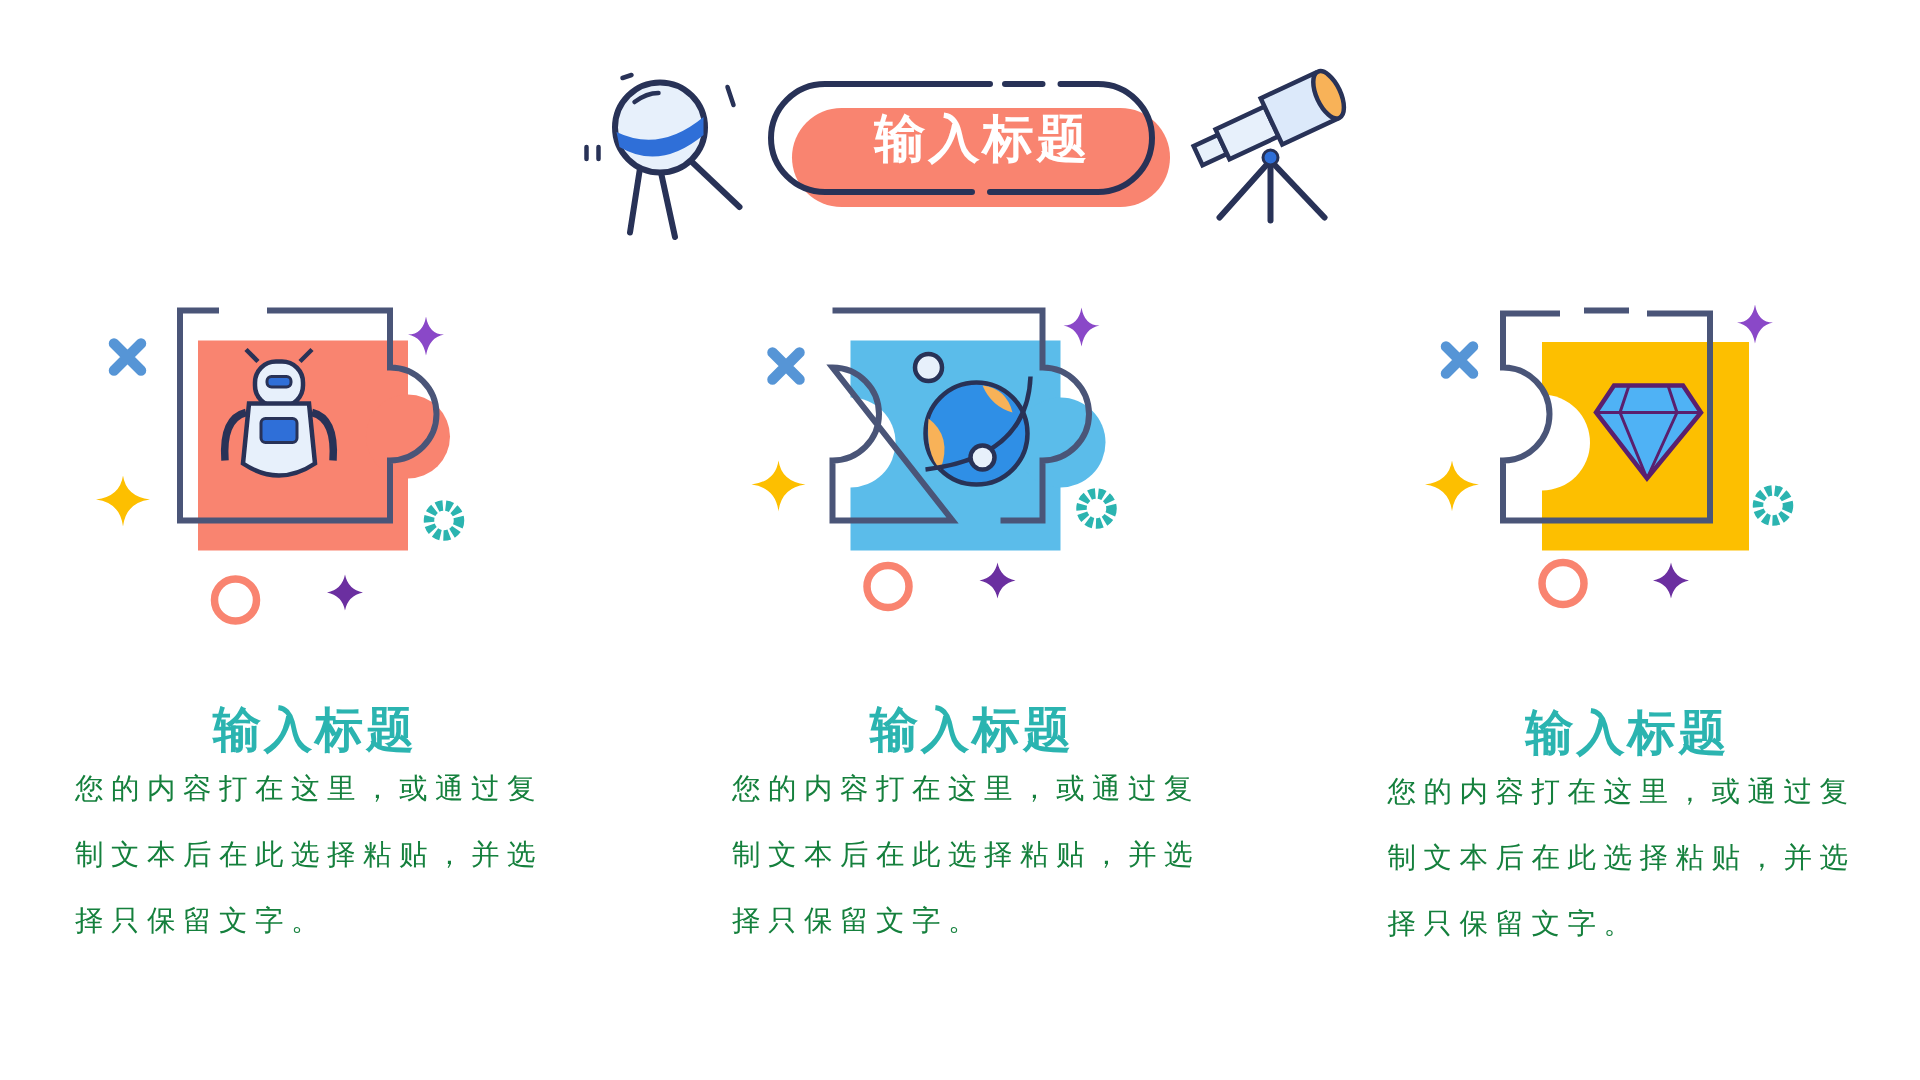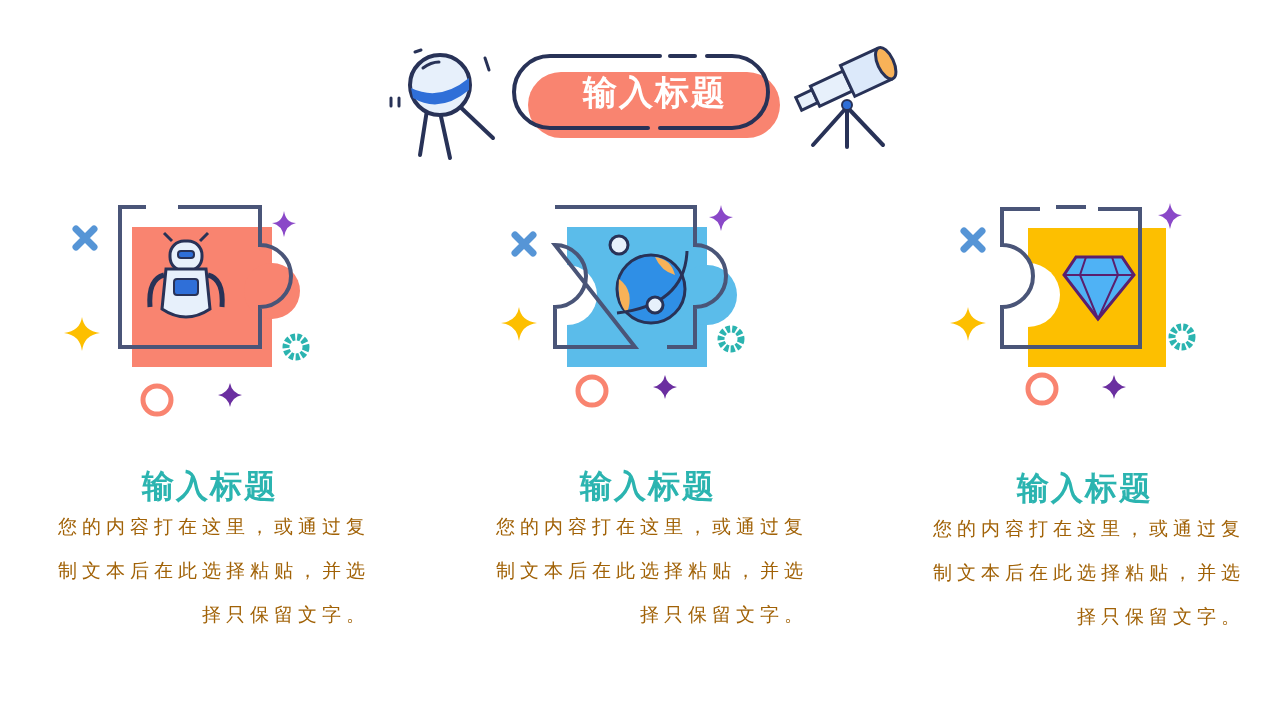--- a/index.html
+++ b/index.html
@@ -14,21 +14,21 @@
   }
   .header-title {
     position: absolute; left: 510px; top: 70px; width: 290px; text-align: center;
     font-size: 34px; font-weight: bold; color: #ffffff; letter-spacing: 2px;
   }
   .card-title {
     position: absolute; width: 320px; text-align: center; font-size: 32px; font-weight: bold;
     color: #2bb4b0; letter-spacing: 2px;
   }
   .card-body {
-    position: absolute; width: 320px; text-align: right; font-size: 19px; color: #a16207;
+    position: absolute; width: 320px; text-align: left; font-size: 19px; color: #15803d;
     line-height: 44px; letter-spacing: 5px;
   }
 </style>
 </head>
 <body>
 
 <div>
 
   <svg class="abs" style="left:385px;top:40px" width="115" height="125">
     <line x1="42" y1="70" x2="35" y2="115" stroke="#283257" stroke-width="4" stroke-linecap="round"></line>

